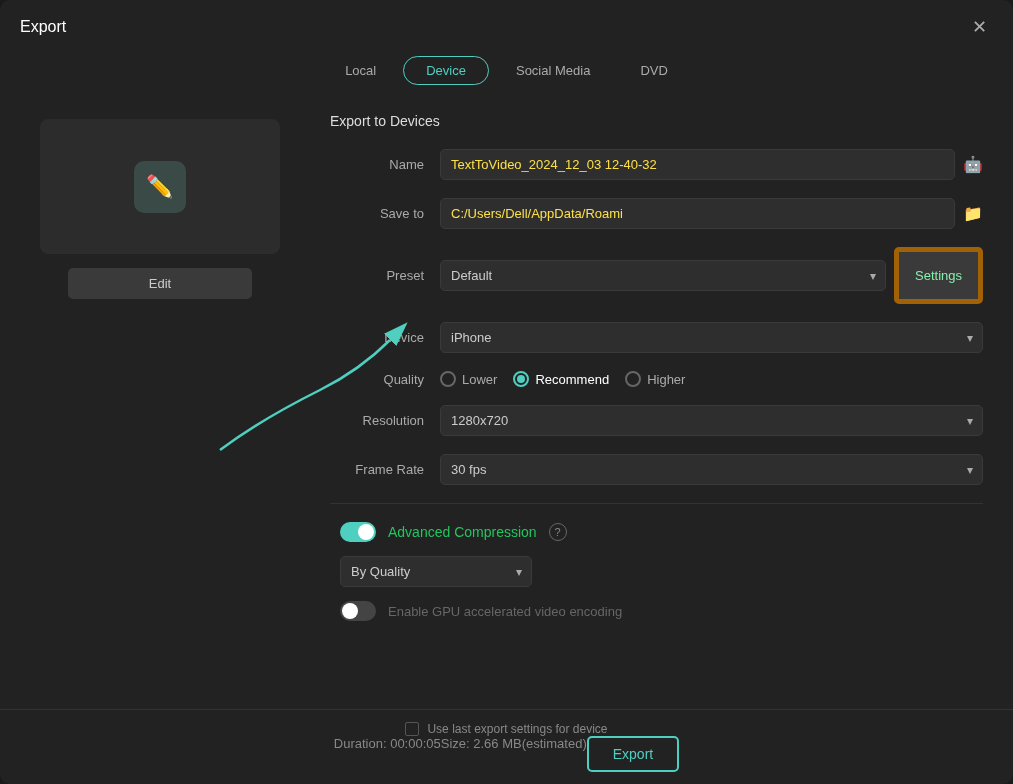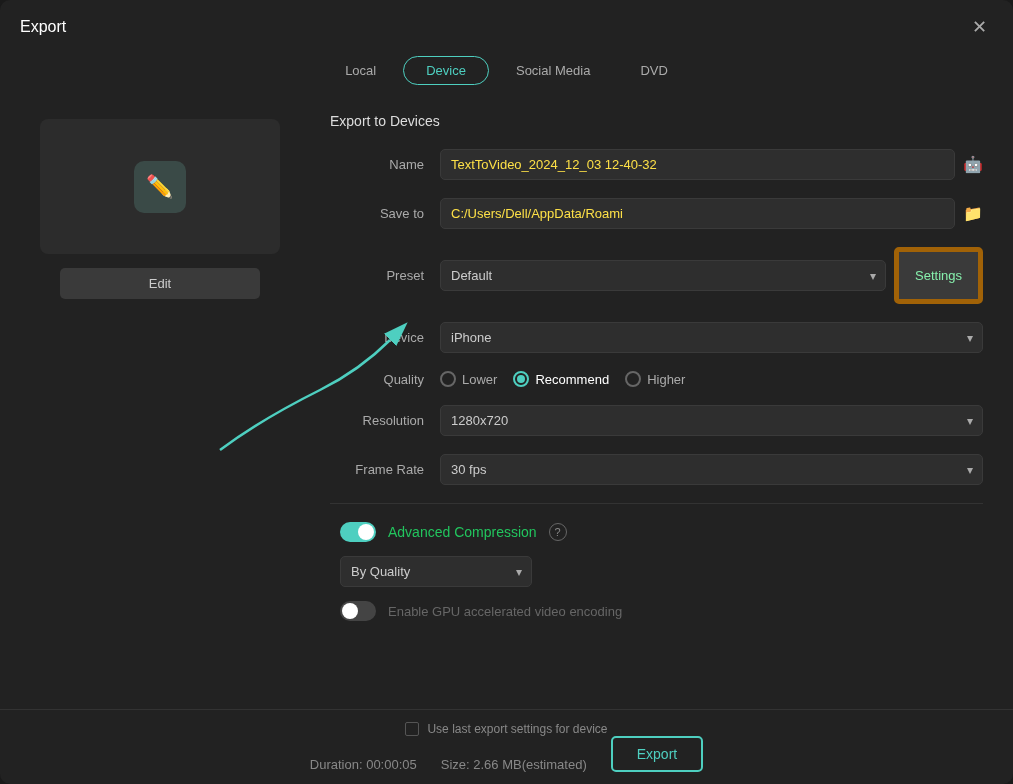--- a/index.html
+++ b/index.html
@@ -93,21 +93,21 @@
       height: 52px;
       background: #3a4a47;
       border-radius: 10px;
       display: flex;
       align-items: center;
       justify-content: center;
       font-size: 22px;
       color: #4ecfc0;
     }
     .edit-btn {
-      width: 200px;
+      width: 184px;
       padding: 8px 0;
       background: #3a3a3a;
       border: none;
       border-radius: 5px;
       color: #ccc;
       font-size: 13px;
       cursor: pointer;
     }
     .right-panel {
       flex: 1;
@@ -315,22 +315,21 @@
     }
     .checkbox-box {
       width: 14px;
       height: 14px;
       border: 1.5px solid #555;
       border-radius: 2px;
       background: transparent;
     }
     .footer-info {
       display: flex;
-      align-items: flex-end;
-      gap: 24px;
+      align-items: flex-start;
       color: #888;
       font-size: 13px;
     }
     .export-btn {
       padding: 8px 24px;
       background: transparent;
       border: 2px solid #4ecfc0;
       border-radius: 5px;
       color: #4ecfc0;
       font-size: 14px;

